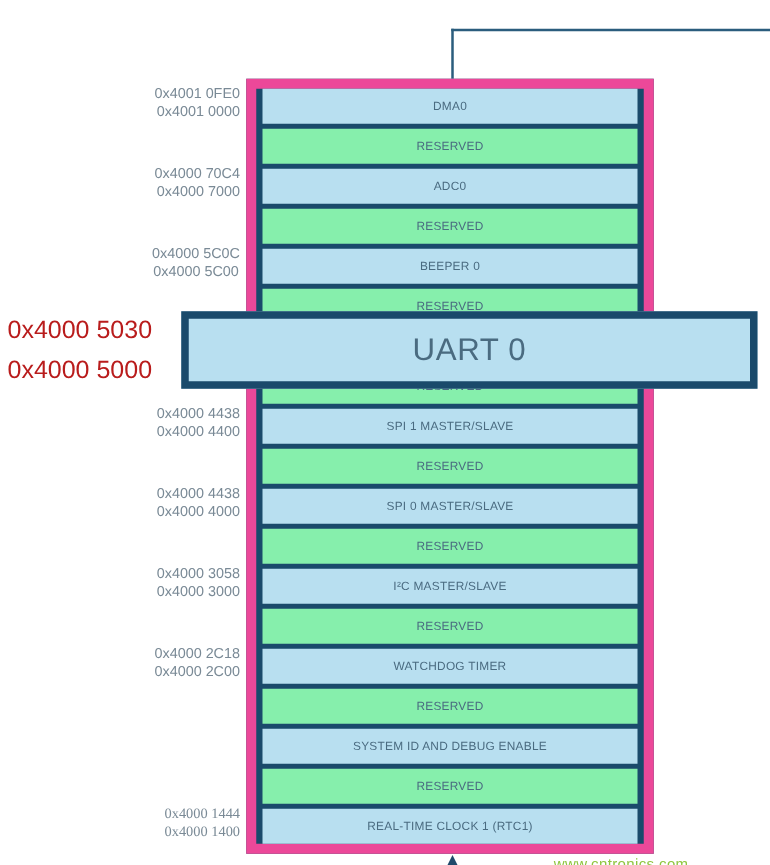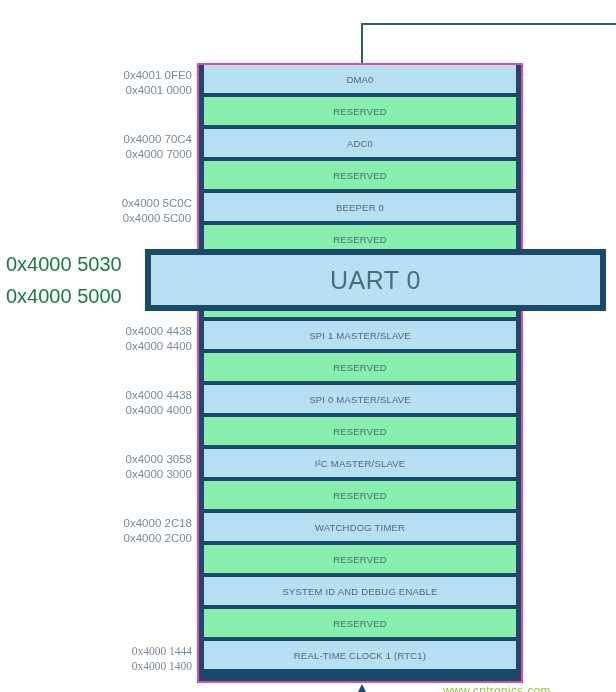--- a/index.html
+++ b/index.html
@@ -50,21 +50,21 @@
     height: 26px;
   }
 
   
   .mem-column {
     position: absolute;
     left: 197px;
     top: 43px;
     width: 326px;
     height: 620px;
-    border: 2px solid #ec4899;
+    border: 8px solid #ec4899;
     box-sizing: border-box;
     background: #1a4a6b;
     padding: 0 5px;
   }
 
   .mem-row {
     height: 28px;
     margin-bottom: 4px;
     display: flex;
     align-items: center;
@@ -122,21 +122,21 @@
     font-size: 25px;
     color: #4a6b80;
     letter-spacing: 0.5px;
   }
   .uart-addr {
     position: absolute;
     left: 6px;
     top: 228px;
     width: 132px;
     text-align: left;
-    color: #15803d;
+    color: #b91c1c;
     font-size: 20px;
     line-height: 32px;
     white-space: nowrap;
   }
 
   
   .watermark {
     position: absolute;
     left: 443px;
     top: 664px;

